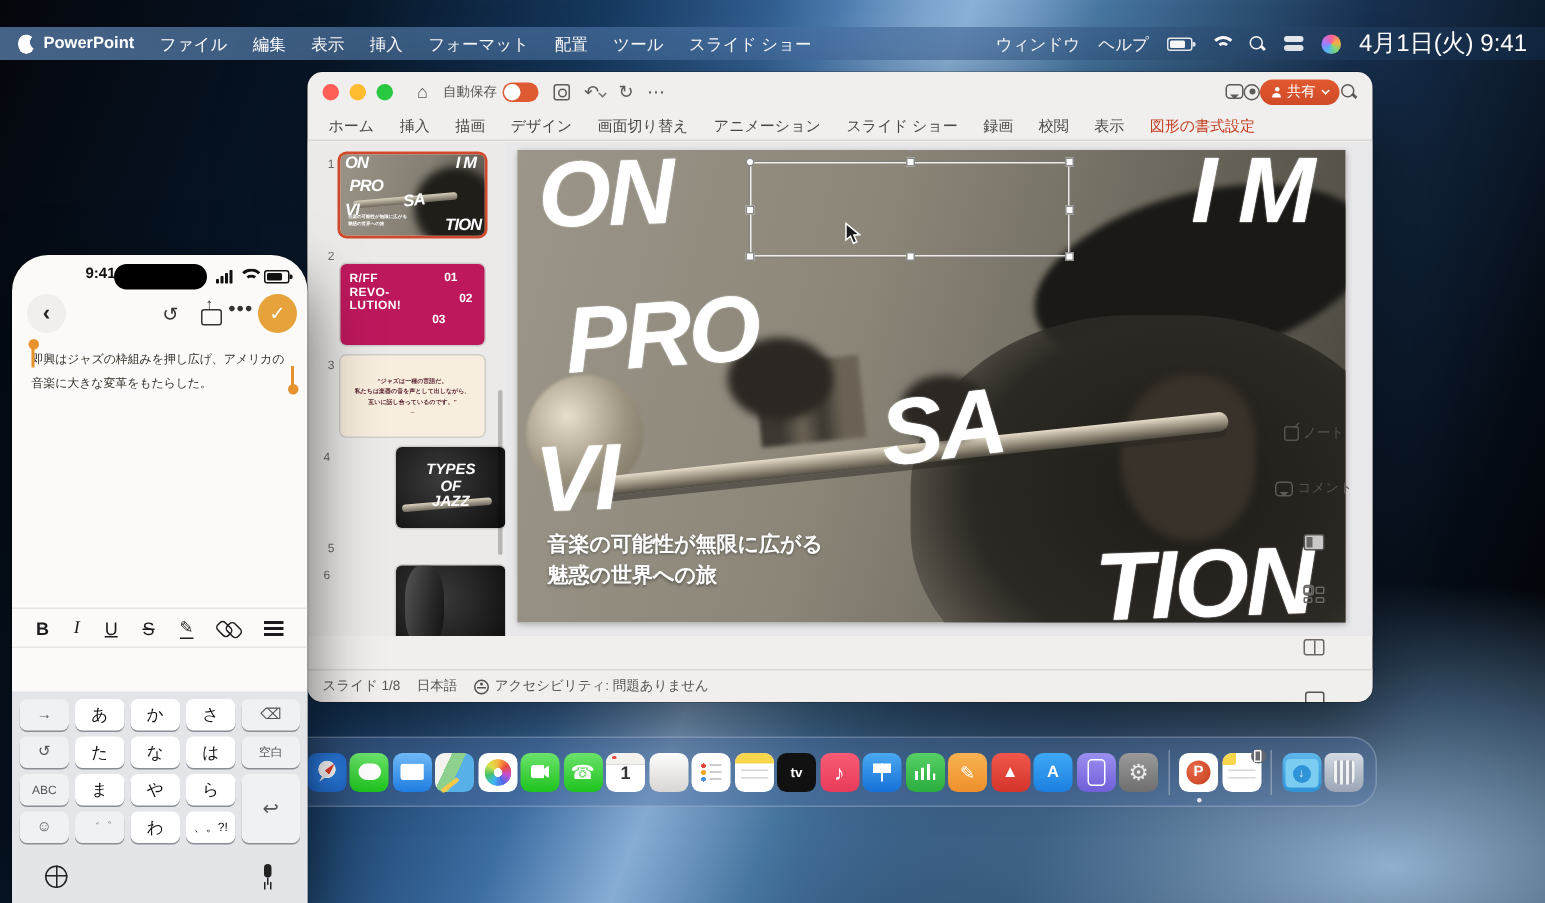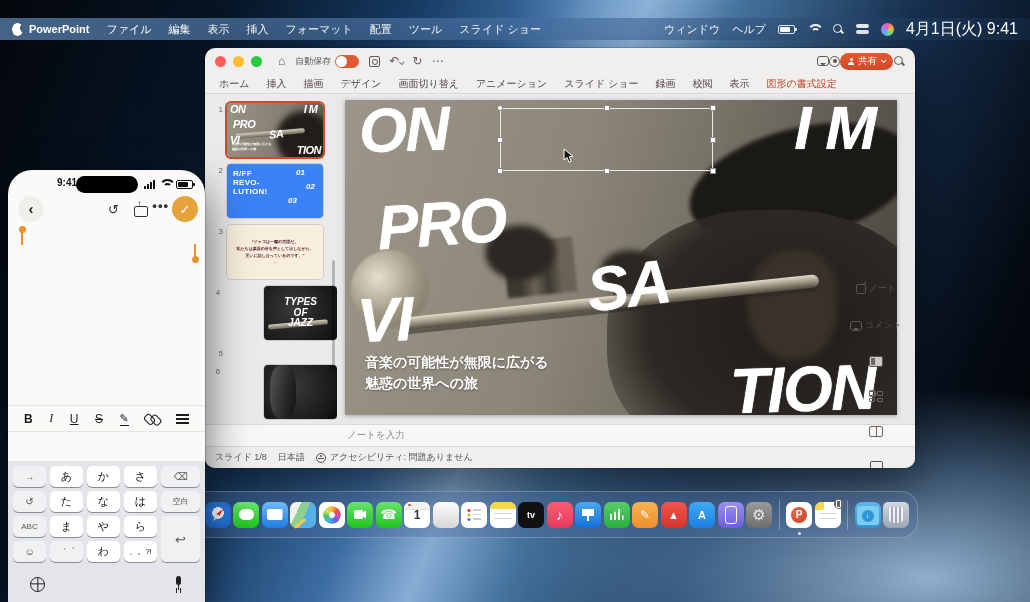--- a/index.html
+++ b/index.html
@@ -75,29 +75,29 @@
   .ppt-tabs .tab { white-space:nowrap; }
   .ppt-tabs .tab.active { color:#c23d20; }
 
   .ppt-body { position:absolute; top:47px; bottom:44px; left:0; right:0; display:flex; }
   .thumbs { width:132px; background:#eceae8; overflow:hidden; position:relative; padding:8px 0 0 6px; }
   .thumb-row { display:flex; gap:4px; margin-bottom:7px; }
   .thumb-num { width:12px; font-size:8px; color:#6b6865; text-align:right; padding-top:2px; }
   .thumb { width:96px; height:54px; border-radius:4px; background:#fff; box-shadow:0 0 0 1px rgba(0,0,0,.12); position:relative; overflow:hidden; }
   .thumb.sel { box-shadow:0 0 0 2px #d0492c; }
   .t-letter { position:absolute; color:#fff; font-weight:900; font-style:italic; line-height:1; letter-spacing:-.5px; }
-  .t-maroon { background:#3b82f6; }
+  .t-maroon { background:#be185d;margin-top:12px; }
   .t-cream { background:#f8eedd; }
   .t-black { background:radial-gradient(circle at 40% 40%, #3a3a3a, #0d0d0d);margin-left:40px; }
   .t-photo { background:linear-gradient(105deg,#9a9488,#857f73 55%,#57534b); }
   .t-dark-blob { position:absolute; right:-8px; top:8px; width:55px; height:55px; border-radius:50%; background:#211e1a; filter:blur(3px); }
   .t-trumpet { position:absolute; left:8px; top:28px; width:70px; height:5px; background:linear-gradient(#d8d0bc,#6d675c); transform:rotate(-5deg); border-radius:3px; }
   .t-cap { position:absolute; left:5px; bottom:5px; color:#fff; font-size:3px; line-height:1.6; font-weight:bold; }
   .t2-title { position:absolute; left:6px; top:5px; color:#fff; font-weight:900; font-size:8px; line-height:1.15; letter-spacing:.3px; }
-  .t2-num { position:absolute; color:#fff; font-weight:bold; font-size:8px;font-style:italic; }
+  .t2-num { position:absolute; color:#fff; font-weight:bold; font-size:8px; }
   .t2-bars { position:absolute; left:6px; bottom:5px; width:30px; }
   .bar-ln { height:1.5px; background:rgba(255,255,255,.55); margin-bottom:1.5px; border-radius:1px; }
   .t3-quote { position:absolute; inset:0; display:flex; flex-direction:column; align-items:center; justify-content:center; color:#5a2230; font-size:4px; font-weight:bold; line-height:1.8; text-align:center; }
   .t3-sub { font-size:3px; opacity:.6; margin-top:2px; }
   .t4-txt { position:absolute; inset:0; display:flex; flex-direction:column; align-items:center; justify-content:center; color:#fff; font-weight:900; font-size:10px; line-height:1.05; font-style:italic; }
   .t5-swing { position:absolute; left:7px; top:20px; color:#fff; font-weight:900; font-size:9px; }
   .t5-lines { position:absolute; right:6px; top:16px; width:32px; }
   .t6-sax { position:absolute; left:6px; top:0; bottom:0; width:26px; background:linear-gradient(100deg,#555 0%,#2a2a2a 60%,#111); border-radius:40%; }
   .t6-lines { position:absolute; right:8px; top:12px; width:26px; }
   .thumb-scroll { position:absolute; right:2px; top:165px; width:3px; height:110px; border-radius:2px; background:rgba(0,0,0,.22); }
@@ -440,23 +440,20 @@
           </div>
           <span class="cursor">
             <svg width="11" height="16" viewBox="0 0 11 16">
                 <path d="M1 1 L1 12 L4 9.5 L6 14.2 L8.2 13.2 L6.2 8.8 L10 8.4 Z" fill="#1a1a1a" stroke="#fff" stroke-width="1"></path>
               </svg>
           </span>
         </div>
       </div>
     </div>
 
-    <div class="notes-row">
-      <span>ノートを入力</span>
-    </div>
 
     <div class="statusbar">
       <div class="sb-left">
         <span>スライド 1/8</span>
         <span>日本語</span>
         <span class="acc">
           <span class="acc-ic"></span>
           <span>アクセシビリティ: 問題ありません</span>
         </span>
       </div>
@@ -542,20 +539,21 @@
     </div>
     <div class="ip-nav">
       <span class="circ-btn back-btn">‹</span>
       <span class="nav-ic undo-ic">↺</span>
       <span class="nav-ic share-ic"></span>
       <span class="nav-ic more-ic">•••</span>
       <span class="circ-btn check-btn">✓</span>
     </div>
 
     <div class="ip-note">
+      <p class="ip-para2">即興はジャズの枠組みを押し広げ、アメリカの音楽に大きな変革をもたらした。</p>
     </div>
     <span class="sel-dot sd1"></span>
     <span class="sel-bar sb1"></span>
     <span class="sel-bar sb2"></span>
     <span class="sel-dot sd2"></span>
 
     <div class="ip-toolbar">
       <span class="fmt-b">B</span>
       <span class="fmt-i">I</span>
       <span class="fmt-u">U</span>

